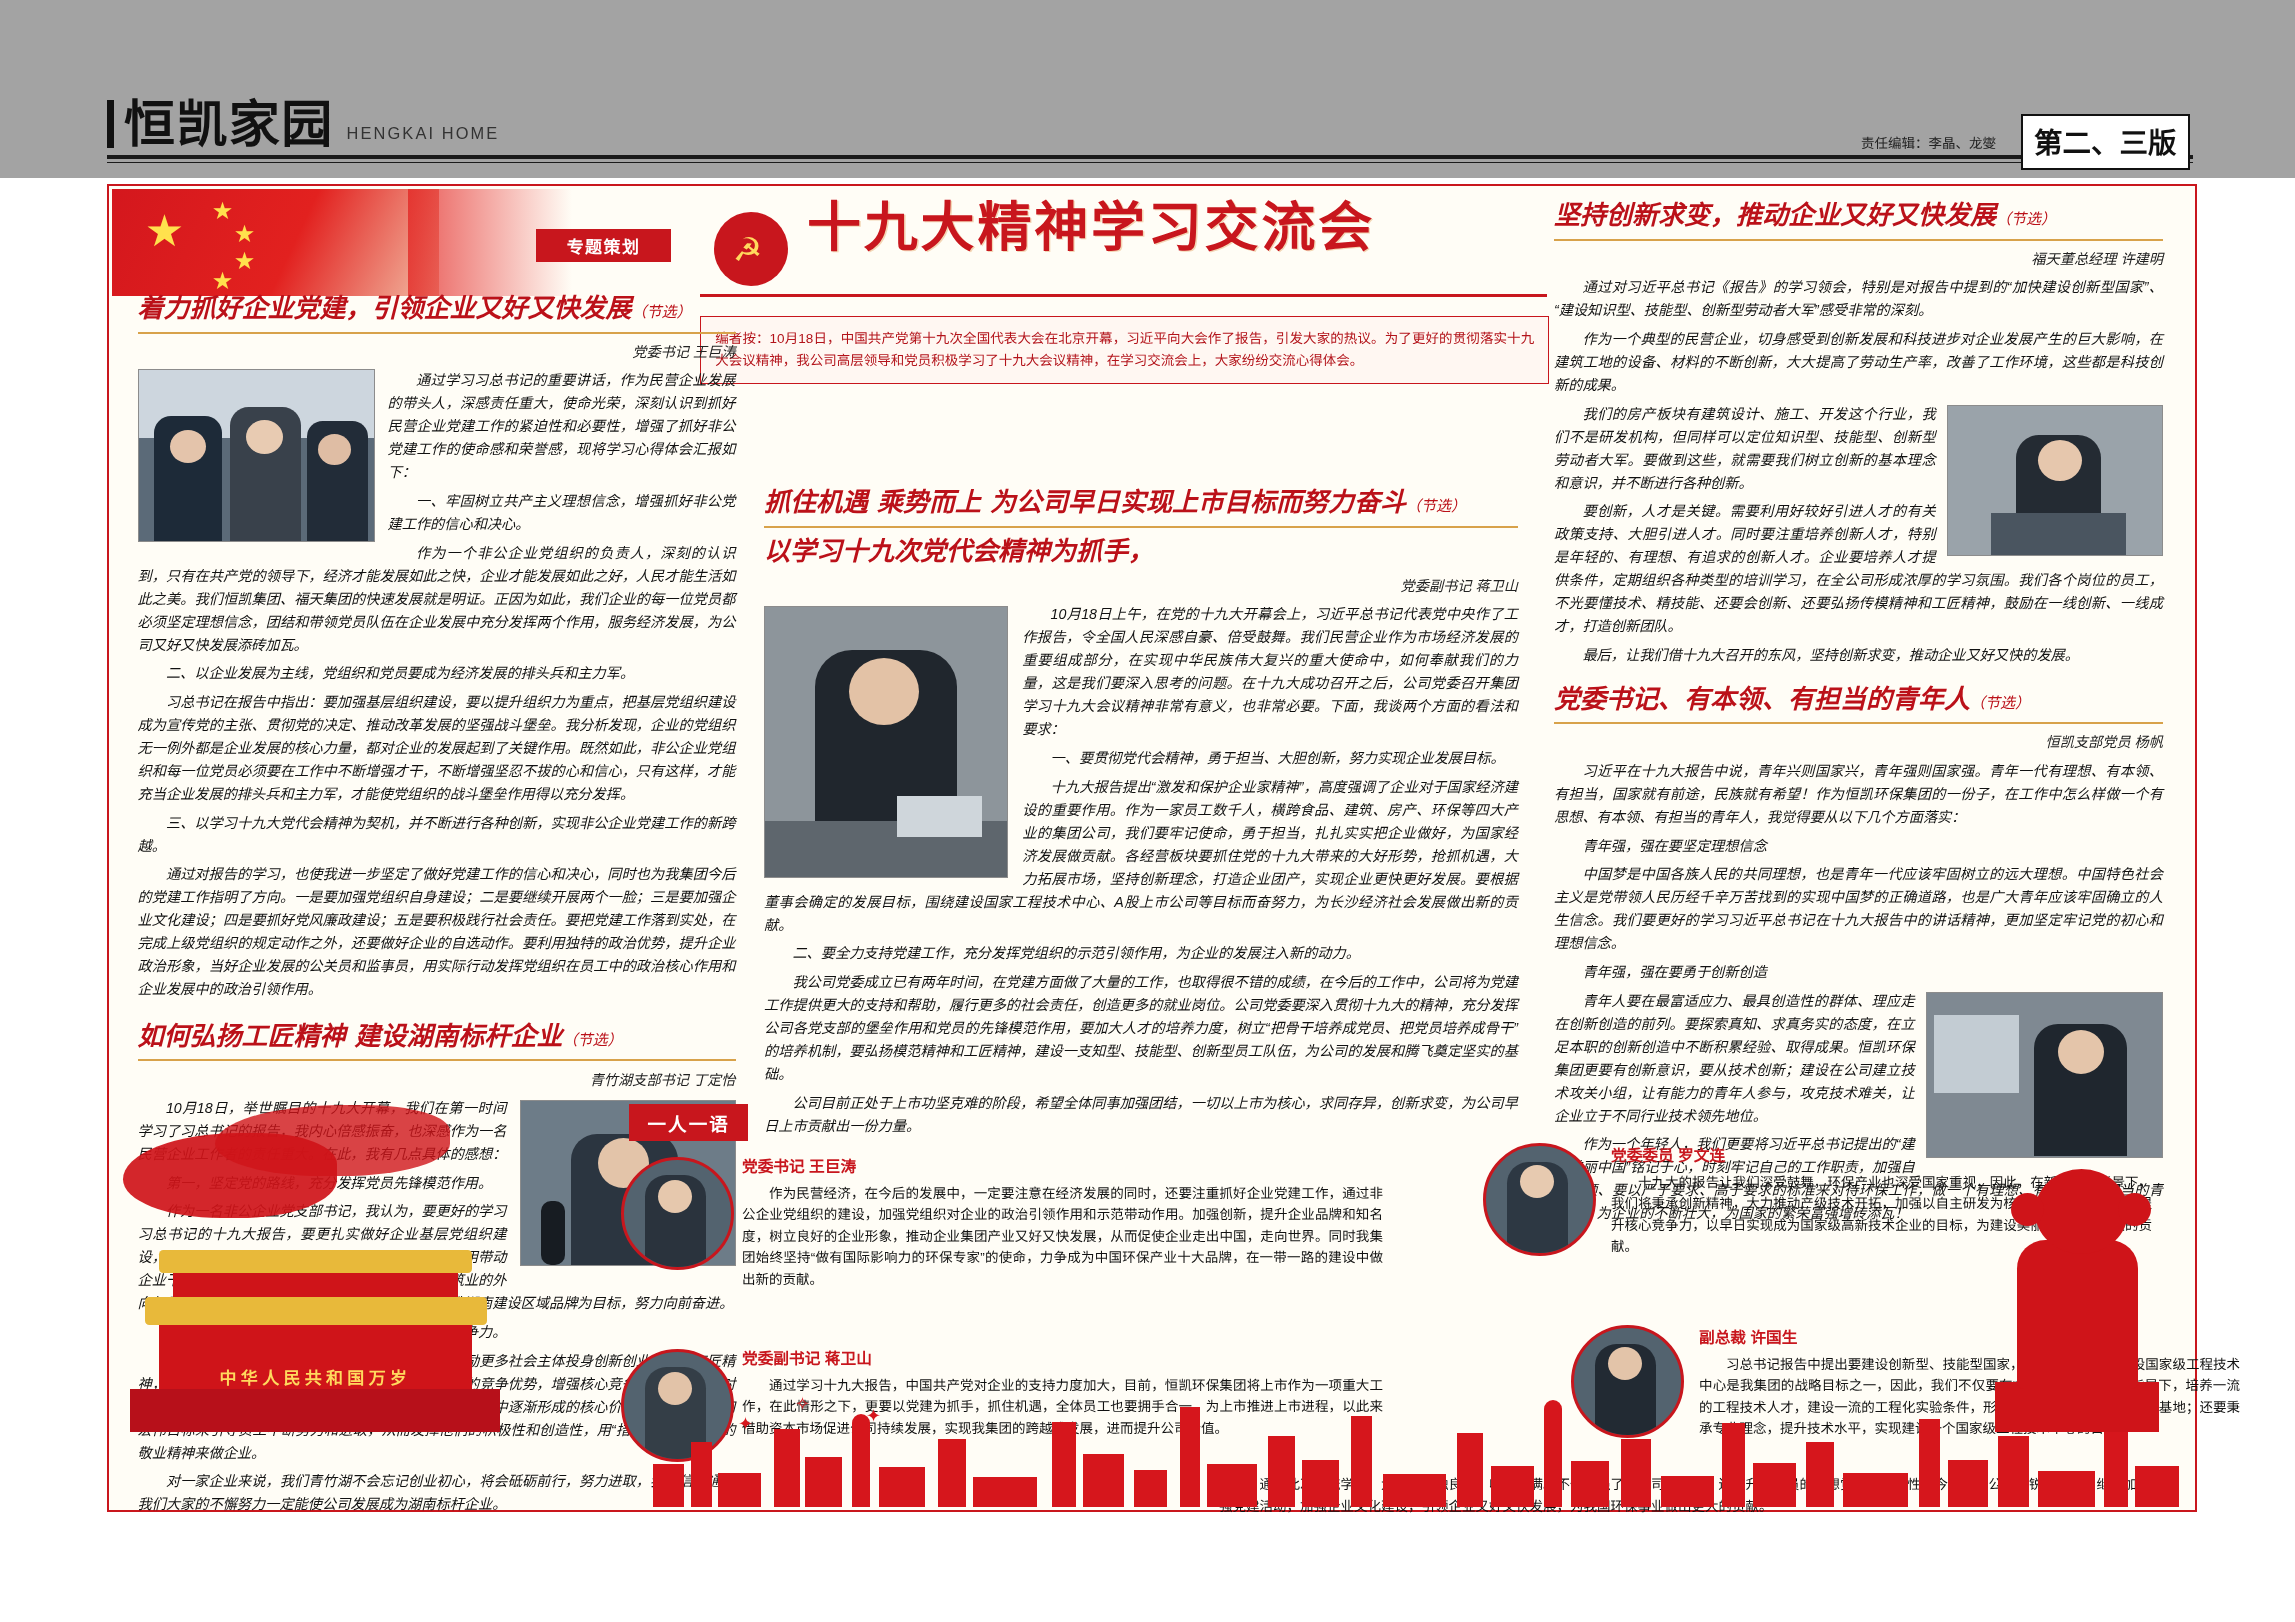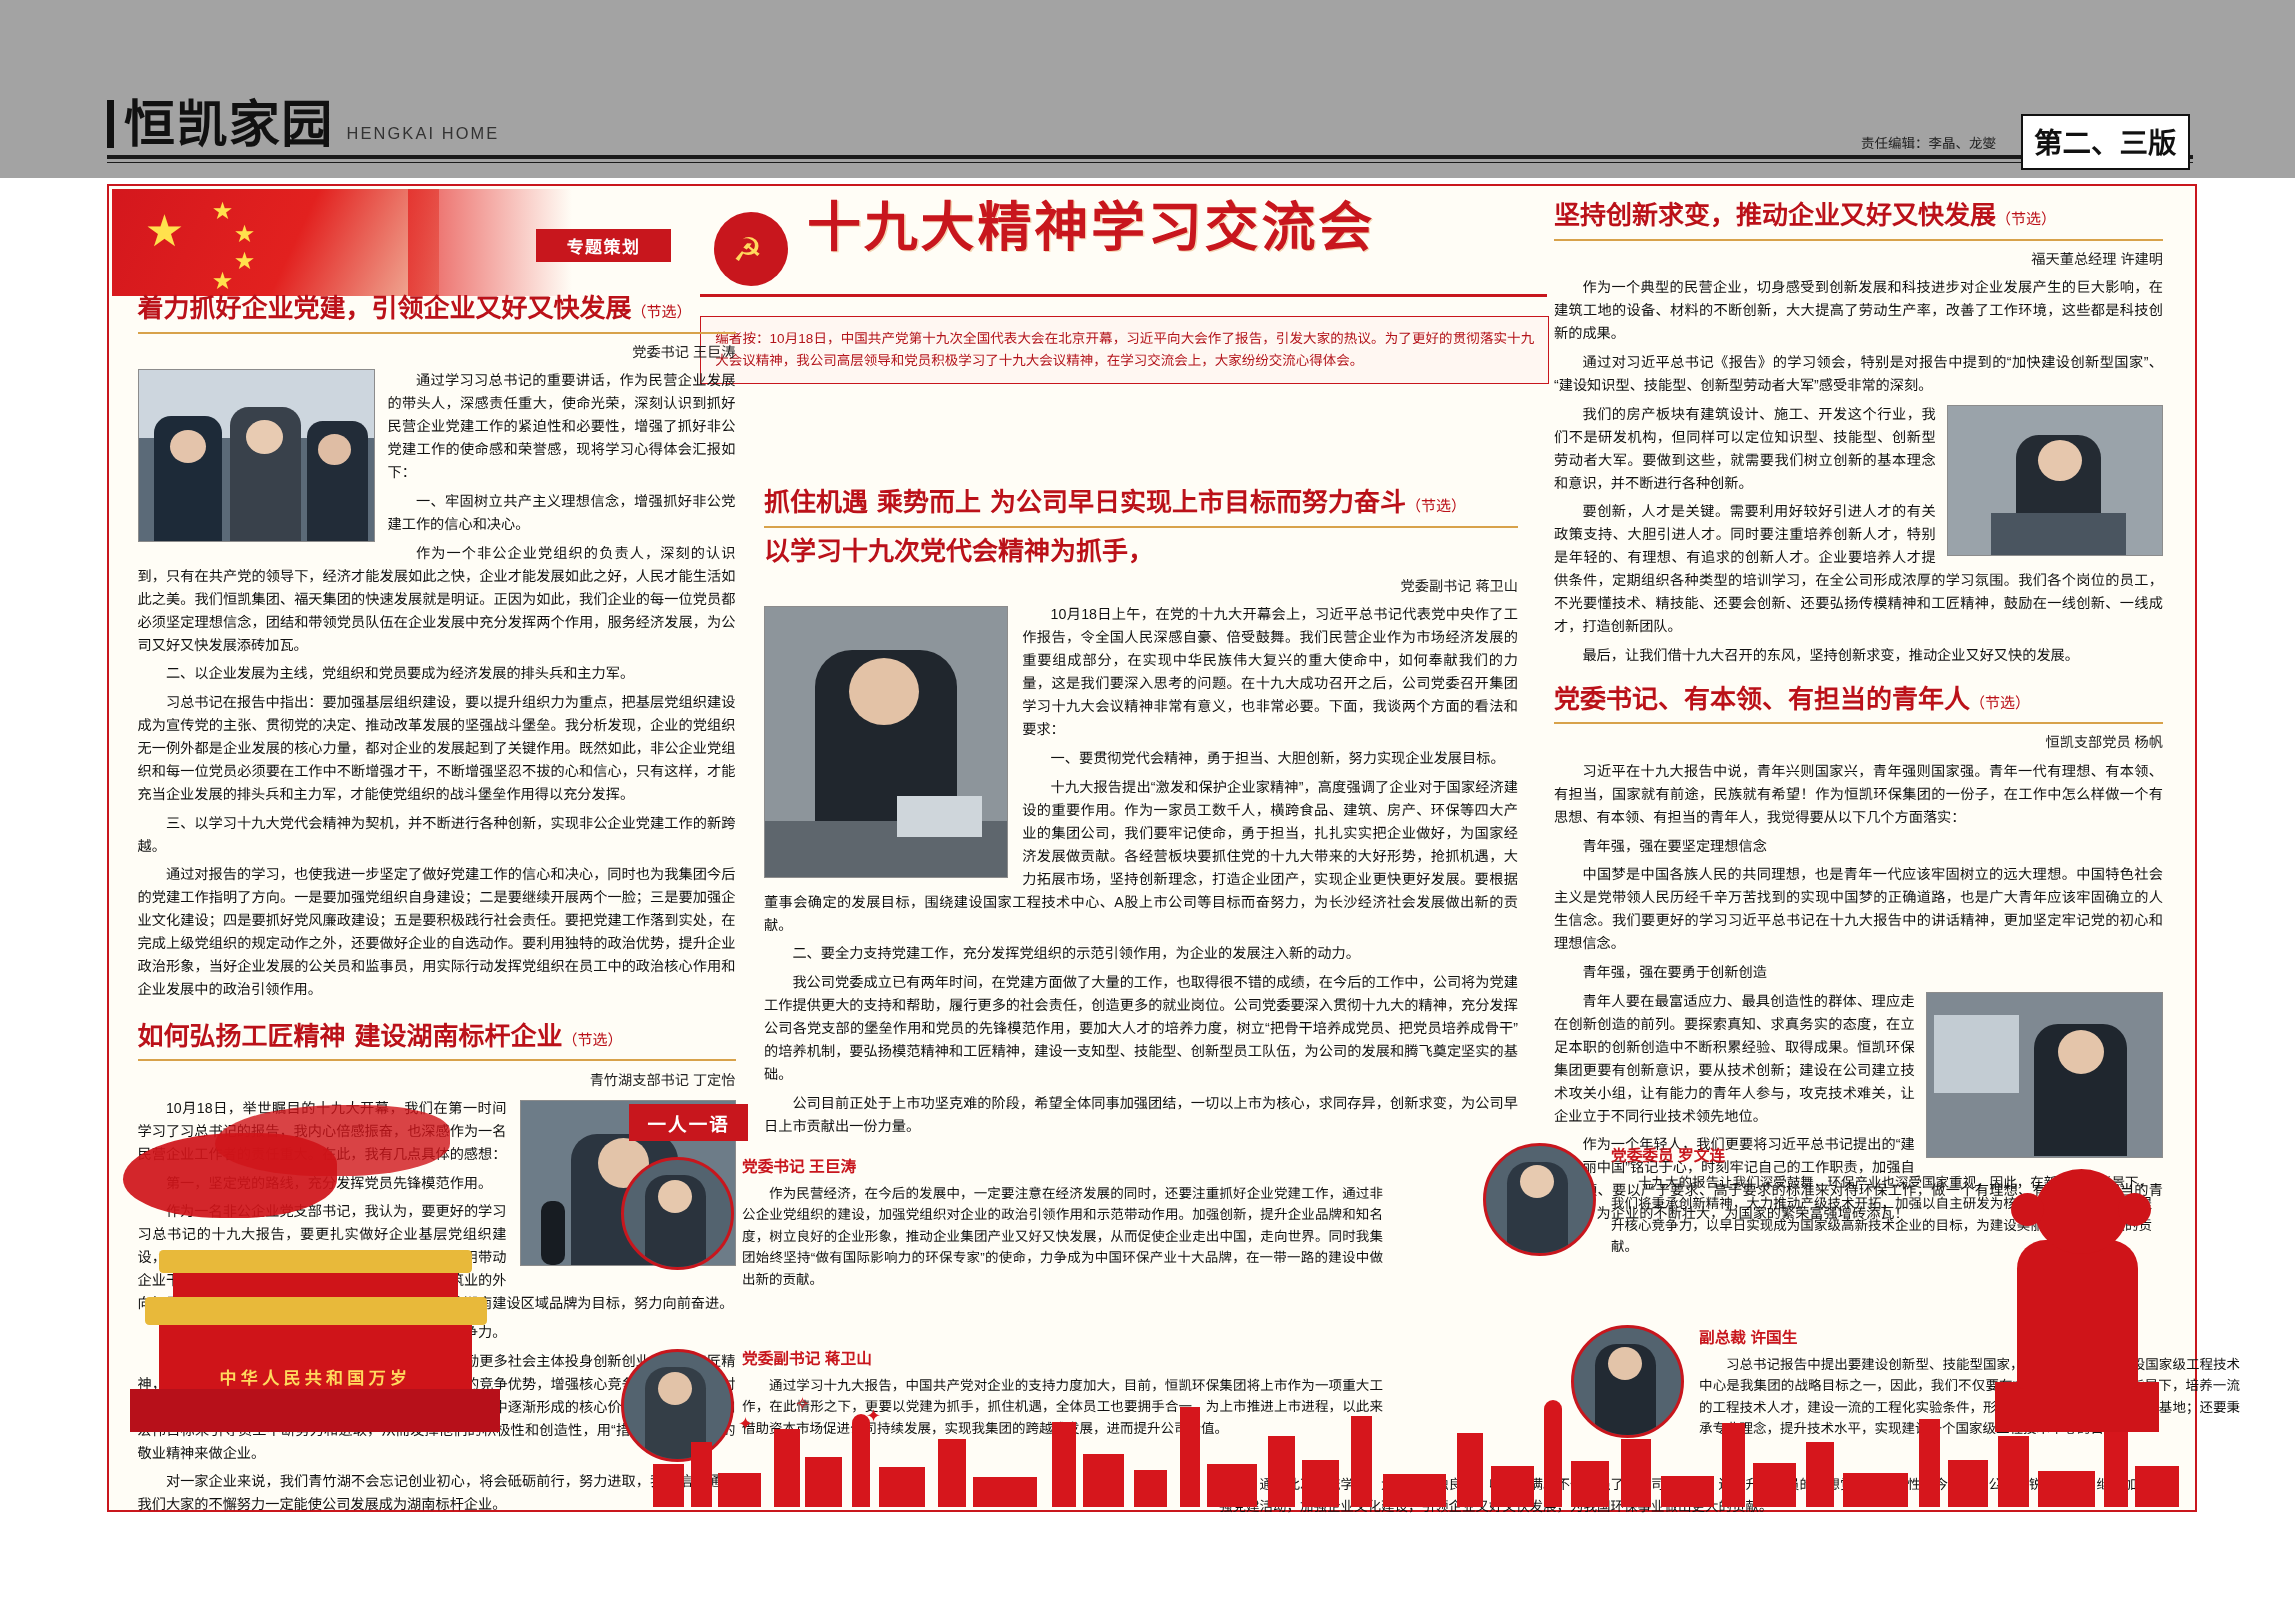--- a/index.html
+++ b/index.html
@@ -22,21 +22,21 @@
   .frame{position:absolute;left:107px;top:184px;width:2086px;height:1324px;border:2.8px solid #c9161d;background:#fffdf6;}
   .frame-inner{position:absolute;left:0;top:0;right:0;bottom:0;}
 
   
   .flag{position:absolute;left:2.8px;top:2.8px;width:327px;height:107px;background:linear-gradient(115deg,#d4171d 0%,#e2211f 55%,#f2c0a8 100%);}
   .flag .star{position:absolute;color:#ffe14d;font-size:24px;line-height:1;}
   .flag .star.big{font-size:44px;}
   .flag-fade{position:absolute;left:299px;top:2.8px;width:164px;height:107px;background:linear-gradient(90deg,rgba(226,33,31,.75),rgba(255,255,255,0));}
 
   
-  .col{position:absolute;}
+  .col{position:absolute;font-style:italic;}
   .colA{left:28.5px;top:106px;width:598px;}
   .colB{left:655px;top:43px;width:754px;}
   .colC{left:1445px;top:13px;width:609px;}
 
   h2.head{font-family:"DejaVu Serif","Liberation Serif",serif;font-weight:bold;color:#bb1119;font-size:26px;
           margin:0 0 7.1px 0;line-height:1.25;border-bottom:2.1px solid #d8a24a;padding-bottom:7.1px;}
   h2.head .jx{font-size:15px;font-weight:normal;color:#bb1119;}
   .byline{text-align:right;font-size:14.2px;color:#222;margin:5.7px 0 8.5px 0;}
   p.body{font-size:14.2px;line-height:1.62;color:#111;text-align:justify;margin:0 0 5.7px 0;text-indent:2em;}
 
@@ -202,22 +202,22 @@
         </div>
       </div>
 
       <div class="col colC">
 
         <div>
           <h2 class="head">
             <span>坚持创新求变，推动企业又好又快发展</span><span class="jx">（节选）</span>
           </h2>
           <div class="byline">福天董总经理 许建明</div>
+          <p class="body">通过对习近平总书记《报告》的学习领会，特别是对报告中提到的“加快建设创新型国家”、“建设知识型、技能型、创新型劳动者大军”感受非常的深刻。</p>
           <p class="body">作为一个典型的民营企业，切身感受到创新发展和科技进步对企业发展产生的巨大影响，在建筑工地的设备、材料的不断创新，大大提高了劳动生产率，改善了工作环境，这些都是科技创新的成果。</p>
-          <p class="body">通过对习近平总书记《报告》的学习领会，特别是对报告中提到的“加快建设创新型国家”、“建设知识型、技能型、创新型劳动者大军”感受非常的深刻。</p>
 
           <div class="photo" style="float:right;width:214px;height:149px;margin:2.8px 0 5.7px 11.4px;">
             <div class="ph-light" style="left:0;top:0;width:214px;height:149px;background:#9aa3aa;"></div>
             <div class="ph-fig" style="left:68px;top:28.5px;width:85px;height:93px;border-radius:23px 23px 0 0;background:#242b33;"></div>
             <div class="ph-light" style="left:90px;top:34px;width:44px;height:41px;border-radius:50%;background:#e6c7ad;"></div>
             <div class="ph-fig" style="left:43px;top:107px;width:135px;height:43px;background:#4a5560;"></div>
           </div>
 
           <p class="body">我们的房产板块有建筑设计、施工、开发这个行业，我们不是研发机构，但同样可以定位知识型、技能型、创新型劳动者大军。要做到这些，就需要我们树立创新的基本理念和意识，并不断进行各种创新。</p>
           <p class="body">要创新，人才是关键。需要利用好较好引进人才的有关政策支持、大胆引进人才。同时要注重培养创新人才，特别是年轻的、有理想、有追求的创新人才。企业要培养人才提供条件，定期组织各种类型的培训学习，在全公司形成浓厚的学习氛围。我们各个岗位的员工，不光要懂技术、精技能、还要会创新、还要弘扬传模精神和工匠精神，鼓励在一线创新、一线成才，打造创新团队。</p>

